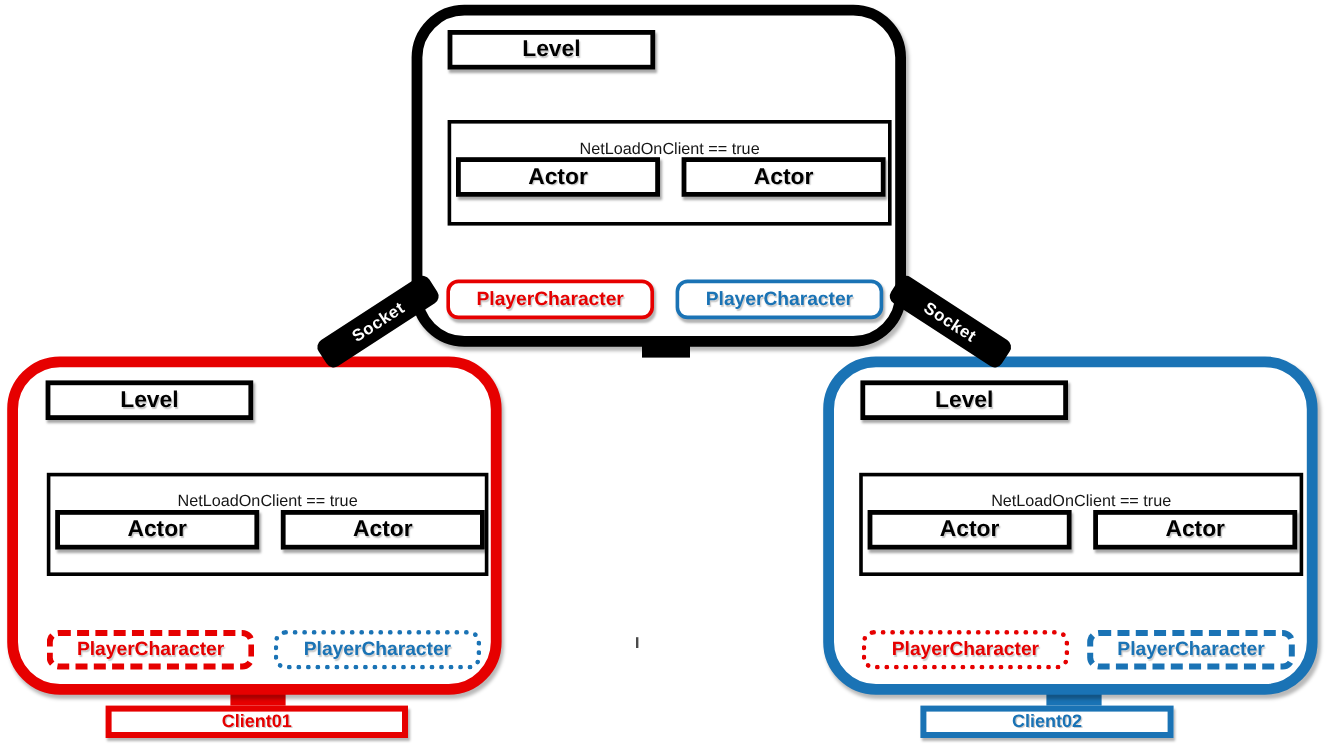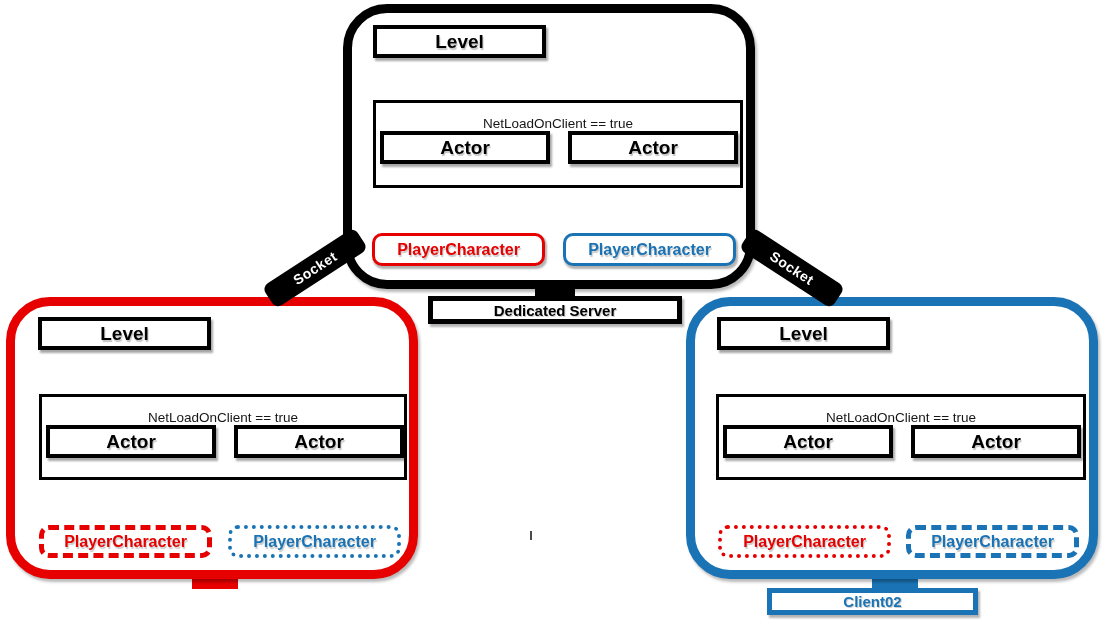--- a/index.html
+++ b/index.html
@@ -90,36 +90,36 @@
     <div class="pill level">Level</div>
     <div class="netload">
       <div class="netload-label">NetLoadOnClient == true</div>
       <div class="pill actor-left">Actor</div>
       <div class="pill actor-right">Actor</div>
     </div>
     <div class="pc red solid pc-left">PlayerCharacter</div>
     <div class="pc blue solid pc-right">PlayerCharacter</div>
   </div>
   <div class="stand black"></div>
-  <div class="caption black">Dedicated Server</div>
 
   <div class="socket left">Socket</div>
   <div class="socket right">Socket</div>
 
   <div class="machine client1">
     <div class="pill level">Level</div>
     <div class="netload">
       <div class="netload-label">NetLoadOnClient == true</div>
       <div class="pill actor-left">Actor</div>
       <div class="pill actor-right">Actor</div>
     </div>
     <div class="pc red dashed pc-left">PlayerCharacter</div>
     <div class="pc blue dotted pc-right">PlayerCharacter</div>
   </div>
   <div class="stand red"></div>
+  <div class="caption red">Client01</div>
 
   <div class="machine client2">
     <div class="pill level">Level</div>
     <div class="netload">
       <div class="netload-label">NetLoadOnClient == true</div>
       <div class="pill actor-left">Actor</div>
       <div class="pill actor-right">Actor</div>
     </div>
     <div class="pc red dotted pc-left">PlayerCharacter</div>
     <div class="pc blue dashed pc-right">PlayerCharacter</div>

